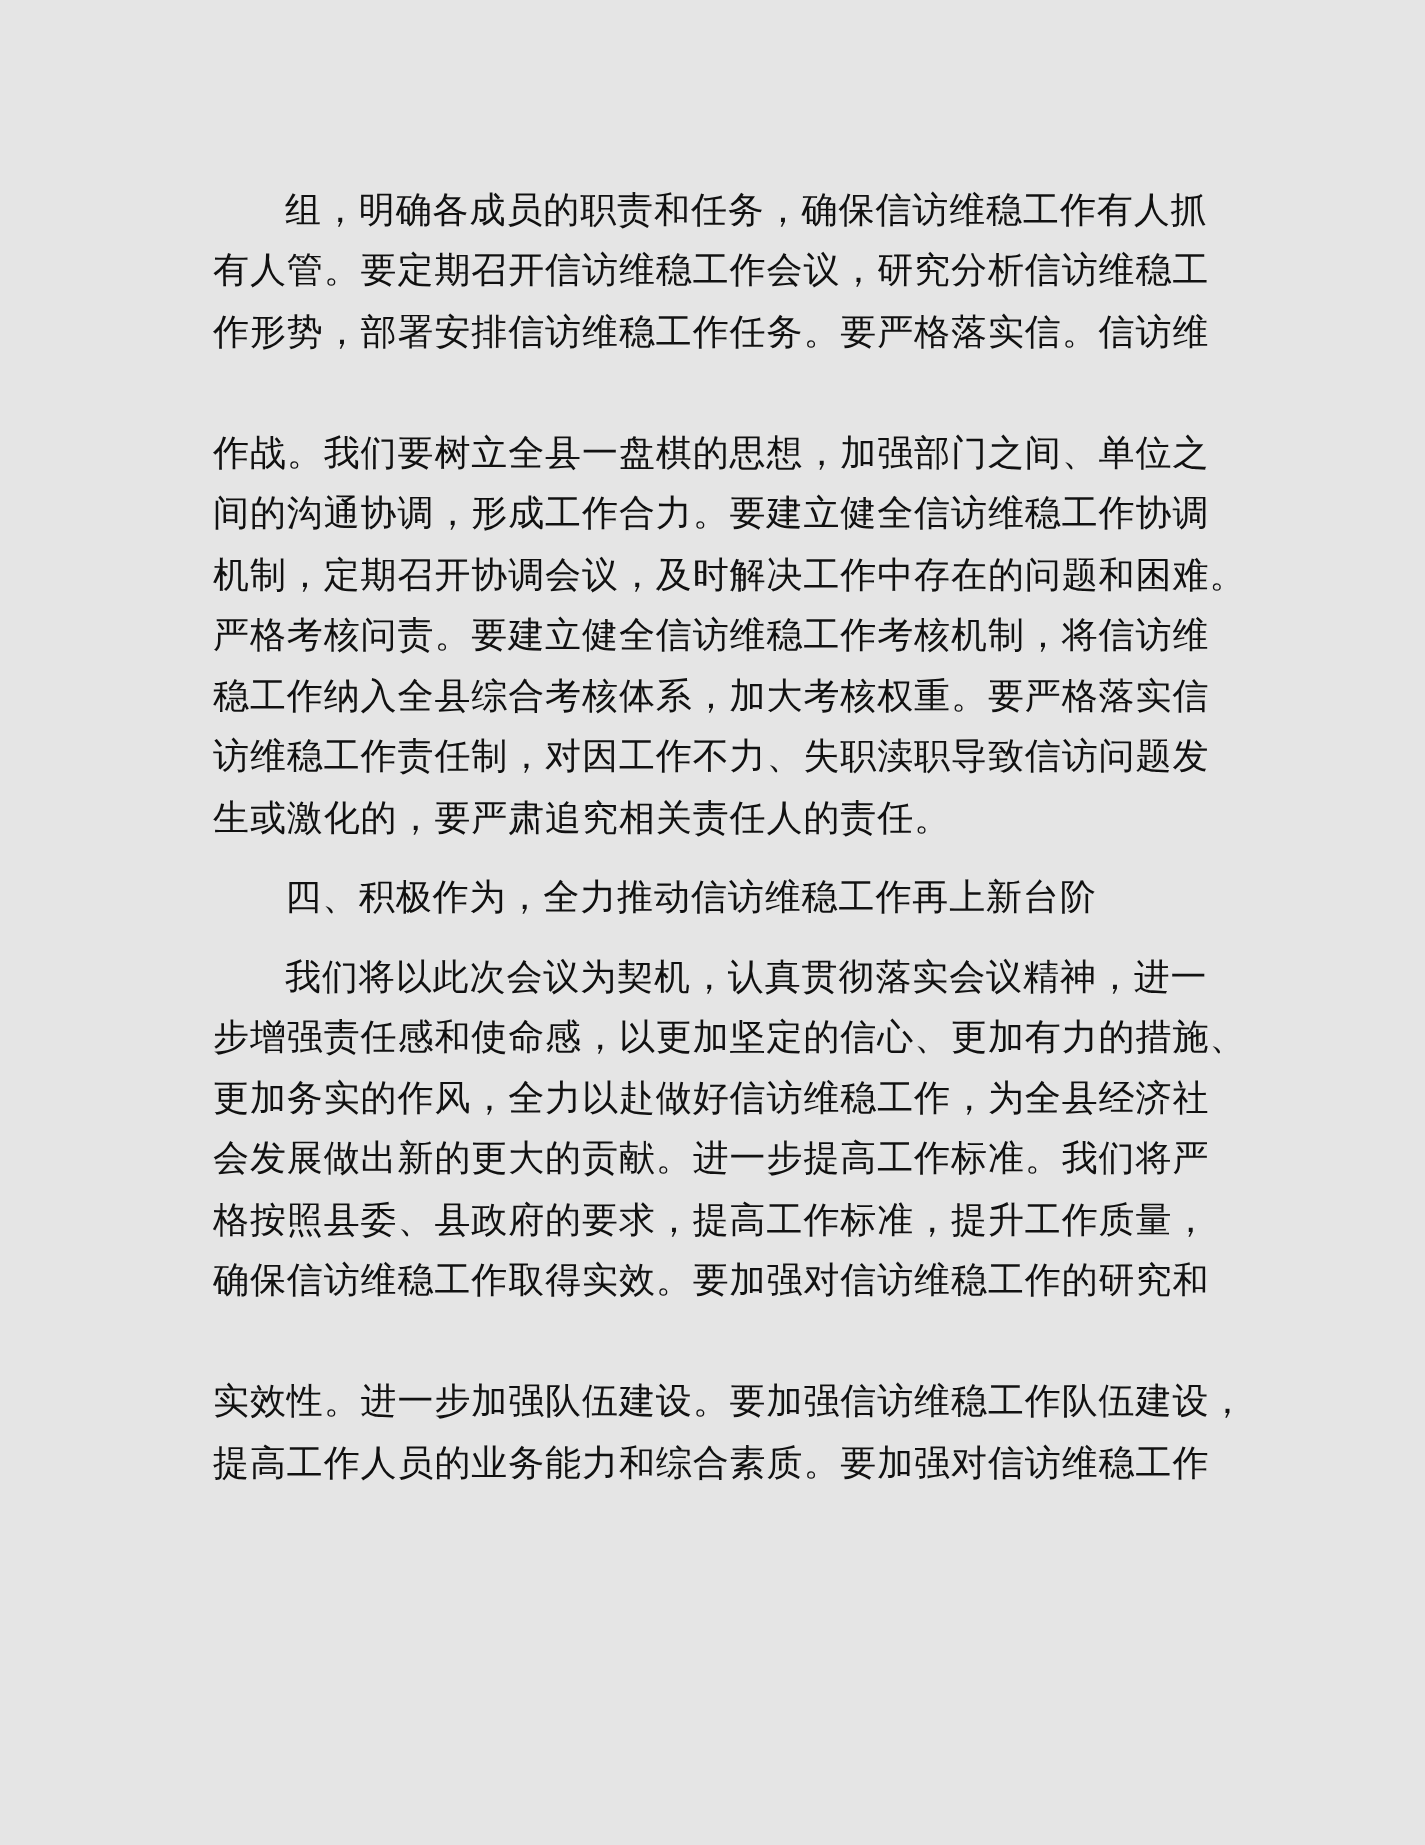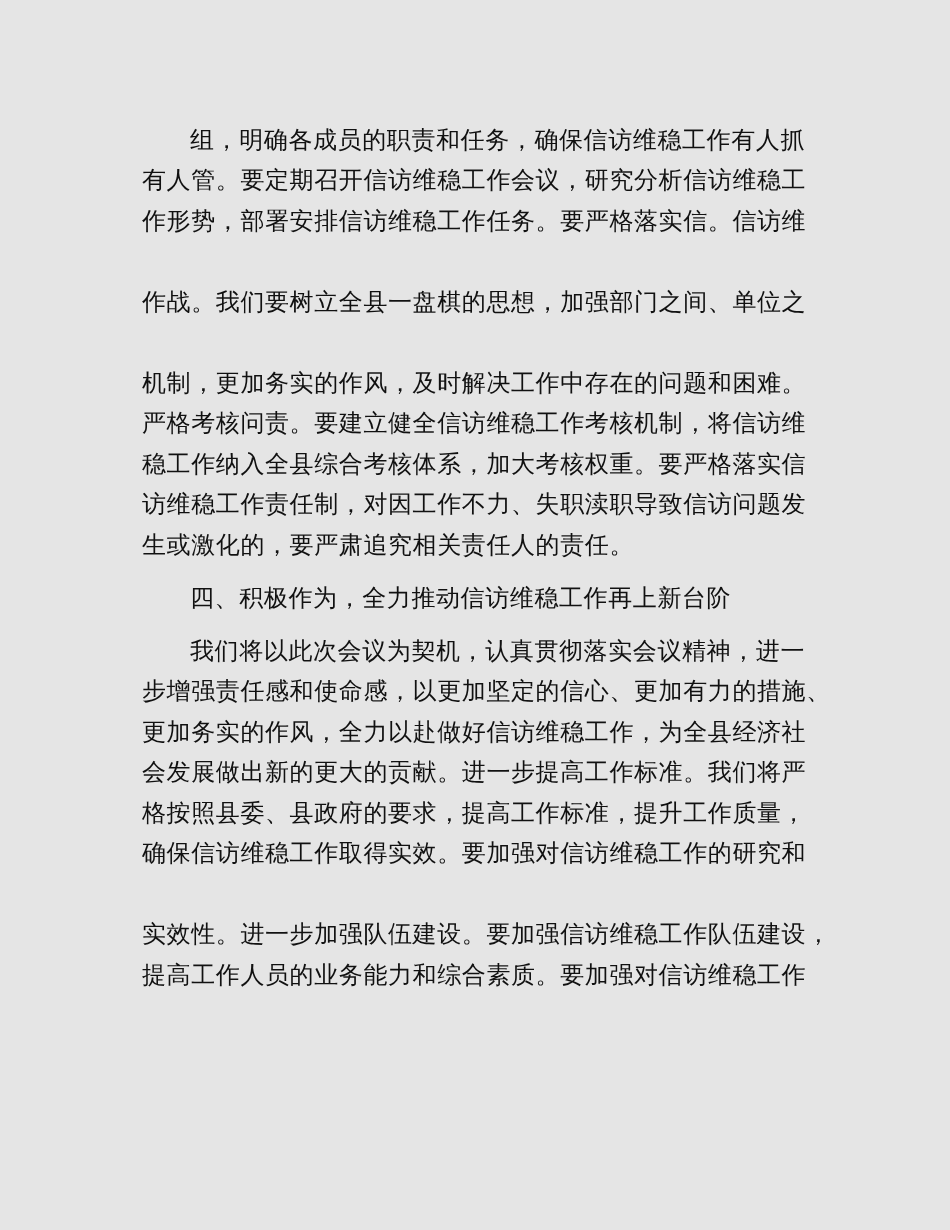--- a/index.html
+++ b/index.html
@@ -21,21 +21,22 @@
   .line.indent { left: 190px; }
 </style>
 </head>
 <body>
 
 <div class="page">
   <div class="line indent" style="top:125px">组，明确各成员的职责和任务，确保信访维稳工作有人抓</div>
   <div class="line" style="top:165px">有人管。要定期召开信访维稳工作会议，研究分析信访维稳工</div>
   <div class="line" style="top:206px">作形势，部署安排信访维稳工作任务。要严格落实信。信访维</div>
   <div class="line" style="top:287px">作战。我们要树立全县一盘棋的思想，加强部门之间、单位之</div>
-  <div class="line" style="top:368px">机制，更加务实的作风，及时解决工作中存在的问题和困难。</div>
+  <div class="line" style="top:327px">间的沟通协调，形成工作合力。要建立健全信访维稳工作协调</div>
+  <div class="line" style="top:368px">机制，定期召开协调会议，及时解决工作中存在的问题和困难。</div>
   <div class="line" style="top:408px">严格考核问责。要建立健全信访维稳工作考核机制，将信访维</div>
   <div class="line" style="top:449px">稳工作纳入全县综合考核体系，加大考核权重。要严格落实信</div>
   <div class="line" style="top:489px">访维稳工作责任制，对因工作不力、失职渎职导致信访问题发</div>
   <div class="line" style="top:530px">生或激化的，要严肃追究相关责任人的责任。</div>
   <div class="line indent" style="top:583px">四、积极作为，全力推动信访维稳工作再上新台阶</div>
   <div class="line indent" style="top:636px">我们将以此次会议为契机，认真贯彻落实会议精神，进一</div>
   <div class="line" style="top:676px">步增强责任感和使命感，以更加坚定的信心、更加有力的措施、</div>
   <div class="line" style="top:717px">更加务实的作风，全力以赴做好信访维稳工作，为全县经济社</div>
   <div class="line" style="top:757px">会发展做出新的更大的贡献。进一步提高工作标准。我们将严</div>
   <div class="line" style="top:798px">格按照县委、县政府的要求，提高工作标准，提升工作质量，</div>

